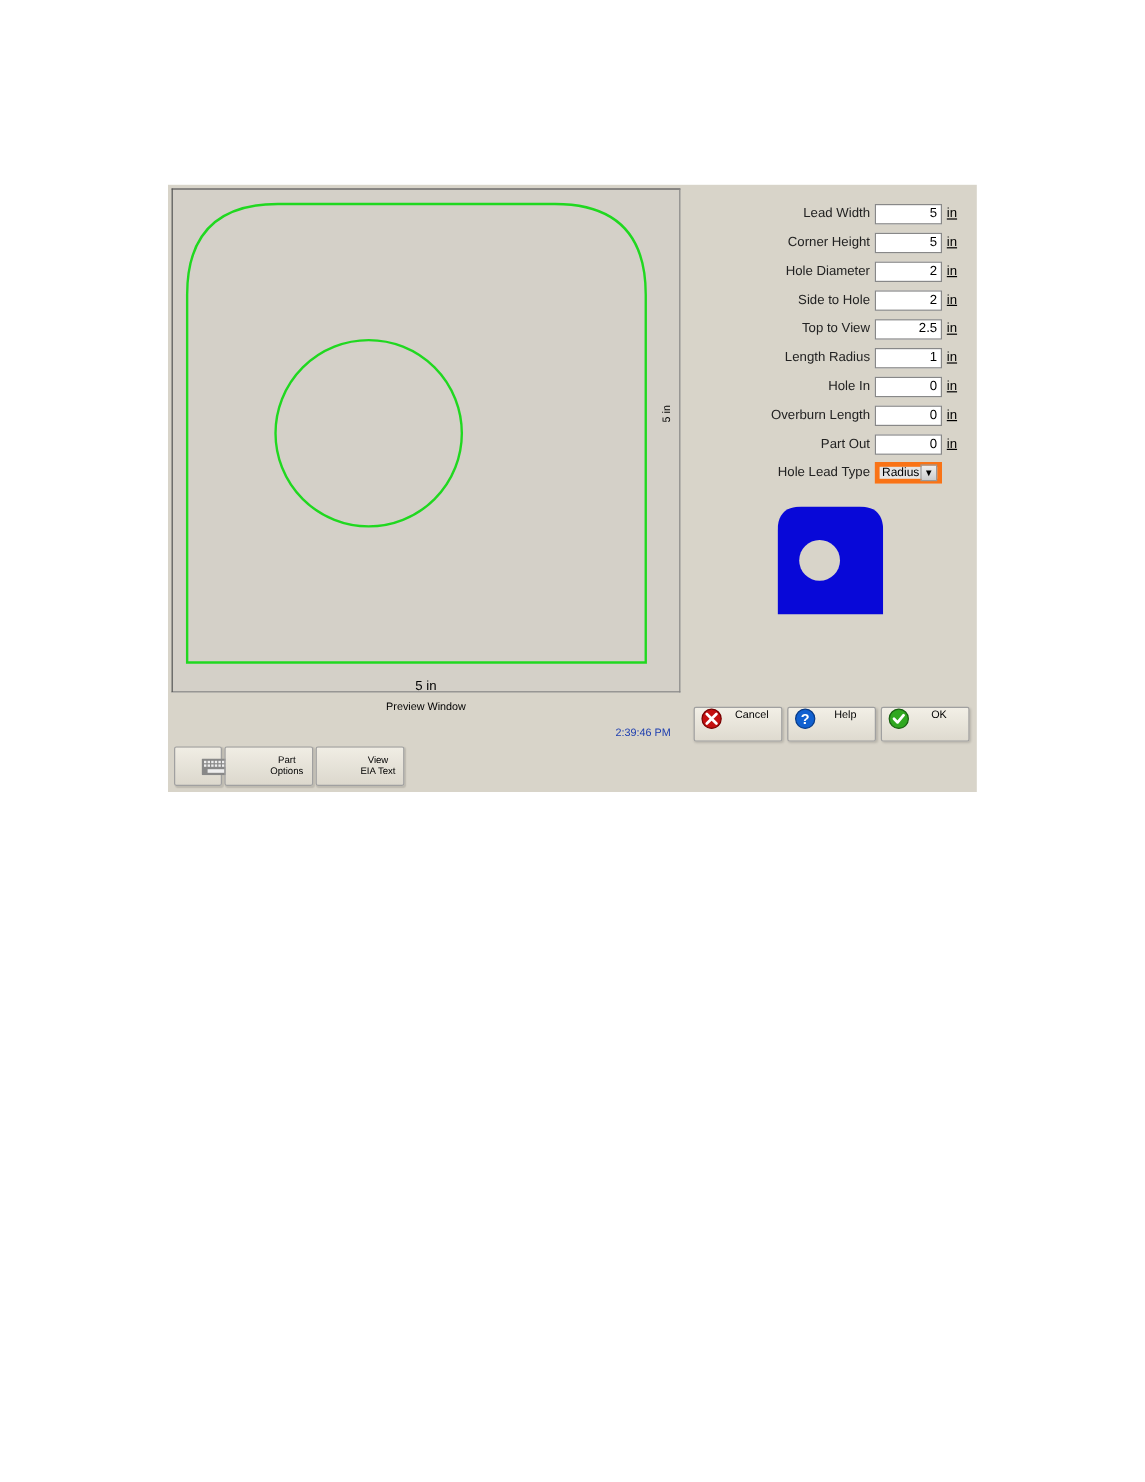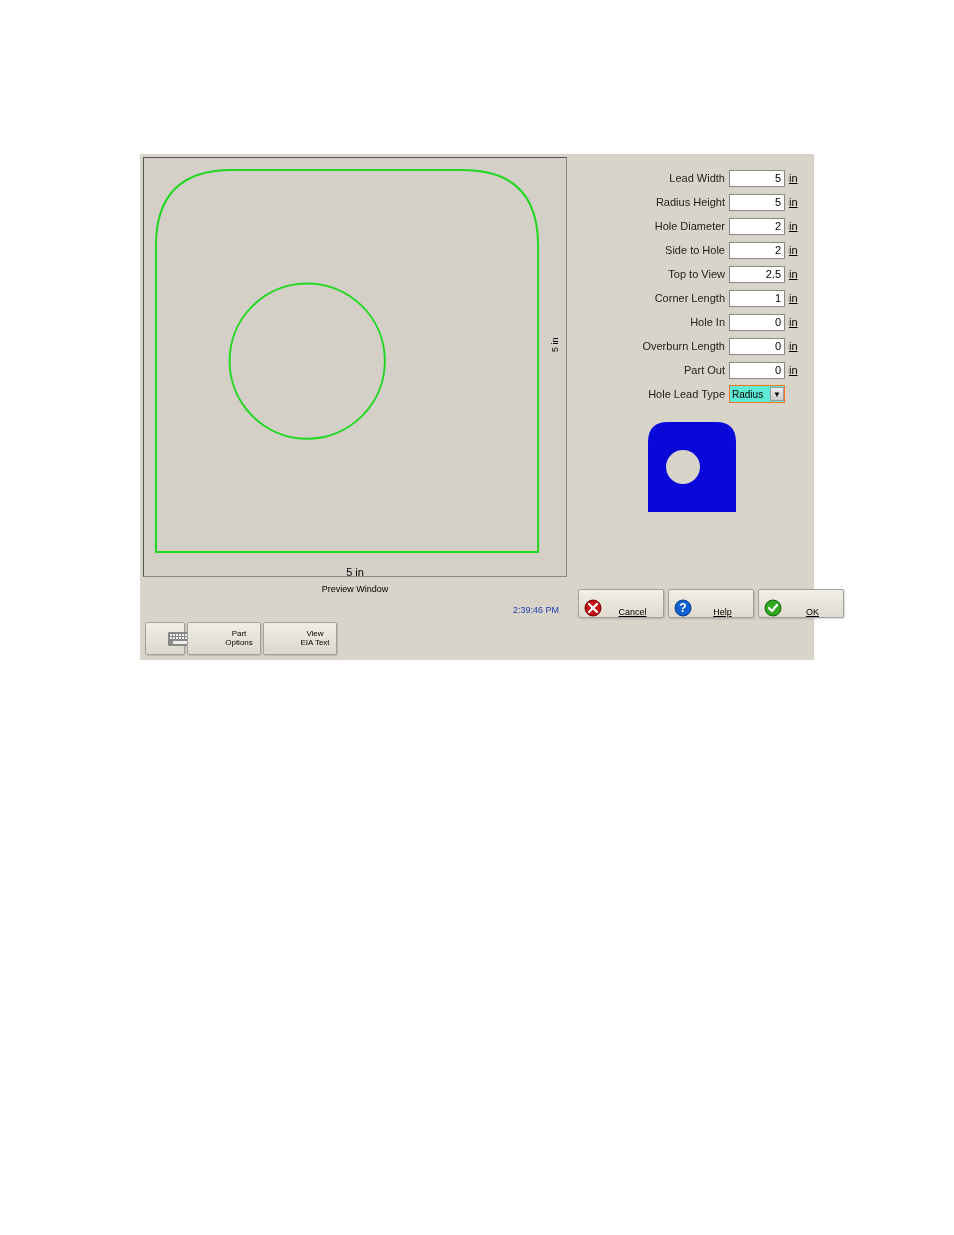--- a/index.html
+++ b/index.html
@@ -131,22 +131,22 @@
   }
   .param-unit {
     width: 16px;
     font-size: 11px;
     text-align: left;
     text-decoration: underline;
   }
   .param-select {
     width: 56px;
     height: 18px;
-    border: 1px solid #f97316;
-    background: #5eead4;
+    border: 4px solid #f97316;
+    background: #e5e5e5;
     font-size: 10px;
     display: flex;
     align-items: center;
     justify-content: space-between;
     padding-left: 2px;
   }
   .param-select .sel-btn {
     width: 14px;
     height: 14px;
     background: linear-gradient(#eee,#ccc);
@@ -164,34 +164,33 @@
     height: 90px;
   }
   .action-btns {
     position: absolute;
     left: 438px;
     bottom: 42px;
     display: flex;
     gap: 4px;
   }
   .action-btn {
-    width: 86px;
+    width: 74px;
     height: 29px;
     background: linear-gradient(#f2efe6, #dedacf);
     border: 1px solid #a0a0a0;
     border-radius: 2px;
     box-shadow: 1px 1px 2px rgba(0,0,0,.15);
     display: flex;
-    align-items: flex-end;
+    align-items: flex-start;
     justify-content: flex-start;
     gap: 6px;
     padding-left: 5px;
     font-size: 9px;
     cursor: pointer;
-    text-decoration: underline;
   }
   .action-btn .btn-text { flex:1; text-align:center; padding-right:6px;}
   .ico {
     width: 18px;
     height: 18px;
     flex-shrink: 0;
   }
 </style>
 </head>
 <body>
@@ -243,21 +242,21 @@
 
     <div class="param-panel">
 
       <div class="param-row">
         <div class="param-label">Lead Width</div>
         <input class="param-input" value="5" style="">
         <div class="param-unit">in</div>
       </div>
 
       <div class="param-row">
-        <div class="param-label">Radius Height</div>
+        <div class="param-label">Corner Height</div>
         <input class="param-input" value="5" style="">
         <div class="param-unit">in</div>
       </div>
 
       <div class="param-row">
         <div class="param-label">Hole Diameter</div>
         <input class="param-input" value="2" style="">
         <div class="param-unit">in</div>
       </div>
 
@@ -267,21 +266,21 @@
         <div class="param-unit">in</div>
       </div>
 
       <div class="param-row">
         <div class="param-label">Top to View</div>
         <input class="param-input" value="2.5" style="">
         <div class="param-unit">in</div>
       </div>
 
       <div class="param-row">
-        <div class="param-label">Corner Length</div>
+        <div class="param-label">Length Radius</div>
         <input class="param-input" value="1" style="">
         <div class="param-unit">in</div>
       </div>
 
       <div class="param-row">
         <div class="param-label">Hole In</div>
         <input class="param-input" value="0" style="">
         <div class="param-unit">in</div>
       </div>
 

